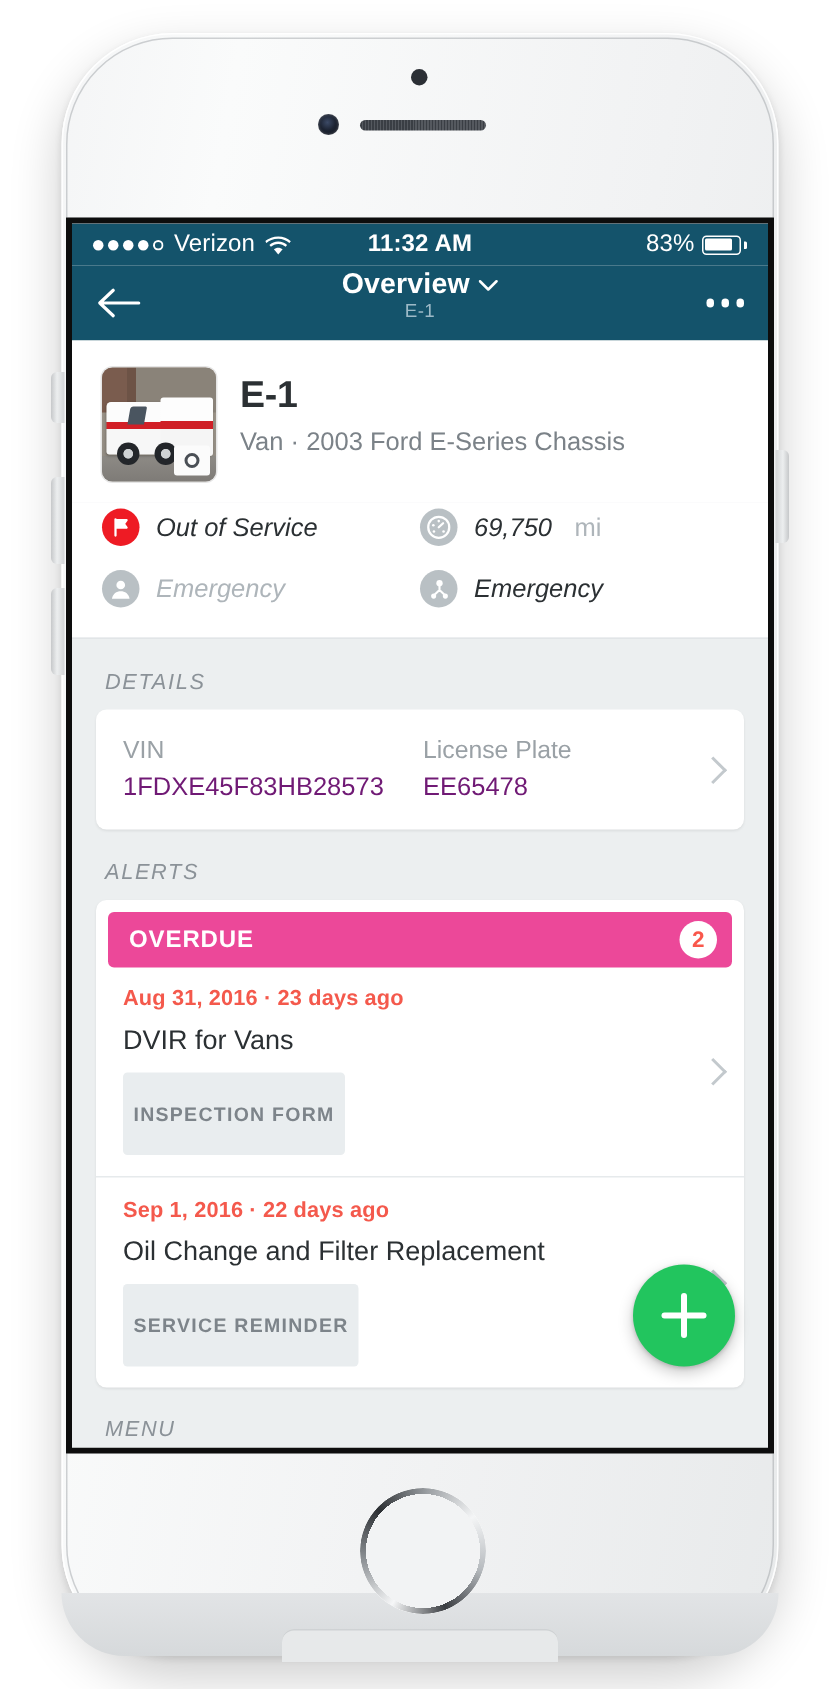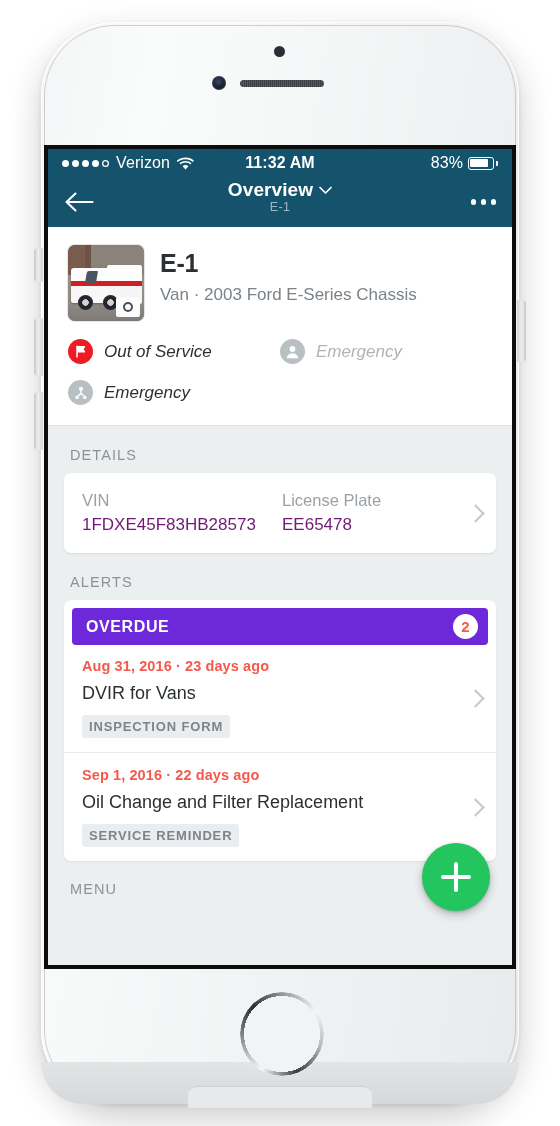--- a/index.html
+++ b/index.html
@@ -197,20 +197,21 @@
   .status-icon.gauge{background:#b9c0c4;}
   .status-text{font-size:17px; color:#2b3033;font-style:italic;}
   .status-text.muted{color:#aeb5ba;}
   .status-unit{font-size:17px; color:#aeb5ba; margin-left:4px;}
   #divider-after-status{height:1px;background:#e1e5e7;}
 
   
   .section-label{
     font-size:14.5px; color:#8b9298; letter-spacing:1.1px;
     padding:21px 22px 10px;
+    font-style:italic;
   }
 
   
   .card{
     background:#fff; margin:0 16px; border-radius:7px;
     box-shadow:0 1px 2px rgba(0,0,0,.08);
   }
   #details-card{
     display:flex; align-items:center; padding:18px 14px 18px 18px; cursor:pointer;
   }
@@ -242,21 +243,21 @@
     position:relative;
   }
   .alert-row + .alert-row{border-top:1px solid #e6eaec; padding-top:14px;}
   .alert-main{flex:1; min-width:0;}
   .alert-date{font-size:14.5px; font-weight:bold; color:#f4594c; letter-spacing:.1px;}
   .alert-title{font-size:18px; color:#2b3033; margin-top:9px;}
   .alert-tag{
     display:inline-block; margin-top:11px;
     background:#e9edef; color:#7d848a;
     font-size:13px; font-weight:bold; letter-spacing:.85px;
-    padding:4px 7px; border-radius:3px;
+    padding:20px 7px; border-radius:3px;
   }
 
   #menu-label{padding-top:20px;}
 
   
   #fab{
     position:absolute; right:22px; bottom:62px;
     width:68px;height:68px;border-radius:50%;
     background:#22c55e; cursor:pointer;
     box-shadow:0 4px 10px rgba(0,0,0,.22), 0 1px 3px rgba(0,0,0,.18);
@@ -356,20 +357,34 @@
 
       <div class="status-cell">
         <span class="status-icon red">
           <svg width="13" height="13" viewBox="0 0 13 13">
             <path d="M3 1.2 V12 M3 1.8 H10.4 L8.6 4.3 L10.4 6.8 H3" fill="#fff" stroke="#fff" stroke-width="1.5" stroke-linecap="round" stroke-linejoin="round"></path>
           </svg>
         </span>
         <span class="status-text">Out of Service</span>
       </div>
 
+      <div class="status-cell">
+        <span class="status-icon gauge">
+          <svg width="17" height="17" viewBox="0 0 17 17">
+            <circle cx="8.5" cy="8.5" r="7" fill="none" stroke="#fff" stroke-width="1.5"></circle>
+            <path d="M8.5 8.5 L11.4 5.8" stroke="#fff" stroke-width="1.5" stroke-linecap="round"></path>
+            <circle cx="4.9" cy="7.2" r=".85" fill="#fff"></circle>
+            <circle cx="8.5" cy="4.4" r=".85" fill="#fff"></circle>
+            <circle cx="5.3" cy="11.4" r=".85" fill="#fff"></circle>
+            <circle cx="11.7" cy="11.4" r=".85" fill="#fff"></circle>
+          </svg>
+        </span>
+        <span class="status-text">69,750</span>
+        <span class="status-unit">mi</span>
+      </div>
 
       <div class="status-cell">
         <span class="status-icon grey">
           <svg width="15" height="15" viewBox="0 0 15 15">
             <circle cx="7.5" cy="5" r="2.9" fill="#fff"></circle>
             <path d="M1.6 14.2c.6-3.4 3.1-5 5.9-5s5.3 1.6 5.9 5z" fill="#fff"></path>
           </svg>
         </span>
         <span class="status-text muted">Emergency</span>
       </div>
@@ -399,21 +414,21 @@
         <div class="detail-col">
           <div class="detail-label">License Plate</div>
           <div class="detail-value">EE65478</div>
         </div>
       </div>
       <span class="chev"></span>
     </div>
 
     <div class="section-label">ALERTS</div>
     <div class="card" id="alerts-card">
-      <div id="overdue-banner" style="background: #6d28d9;">
+      <div id="overdue-banner" style="background: #ec4899;">
         <span id="overdue-label">OVERDUE</span>
         <span id="overdue-count" style="color: rgb(249, 87, 75);">2</span>
       </div>
 
       <div class="alert-row">
         <div class="alert-main">
           <div class="alert-date">Aug 31, 2016 · 23 days ago</div>
           <div class="alert-title">DVIR for Vans</div>
           <span class="alert-tag">INSPECTION FORM</span>
         </div>

